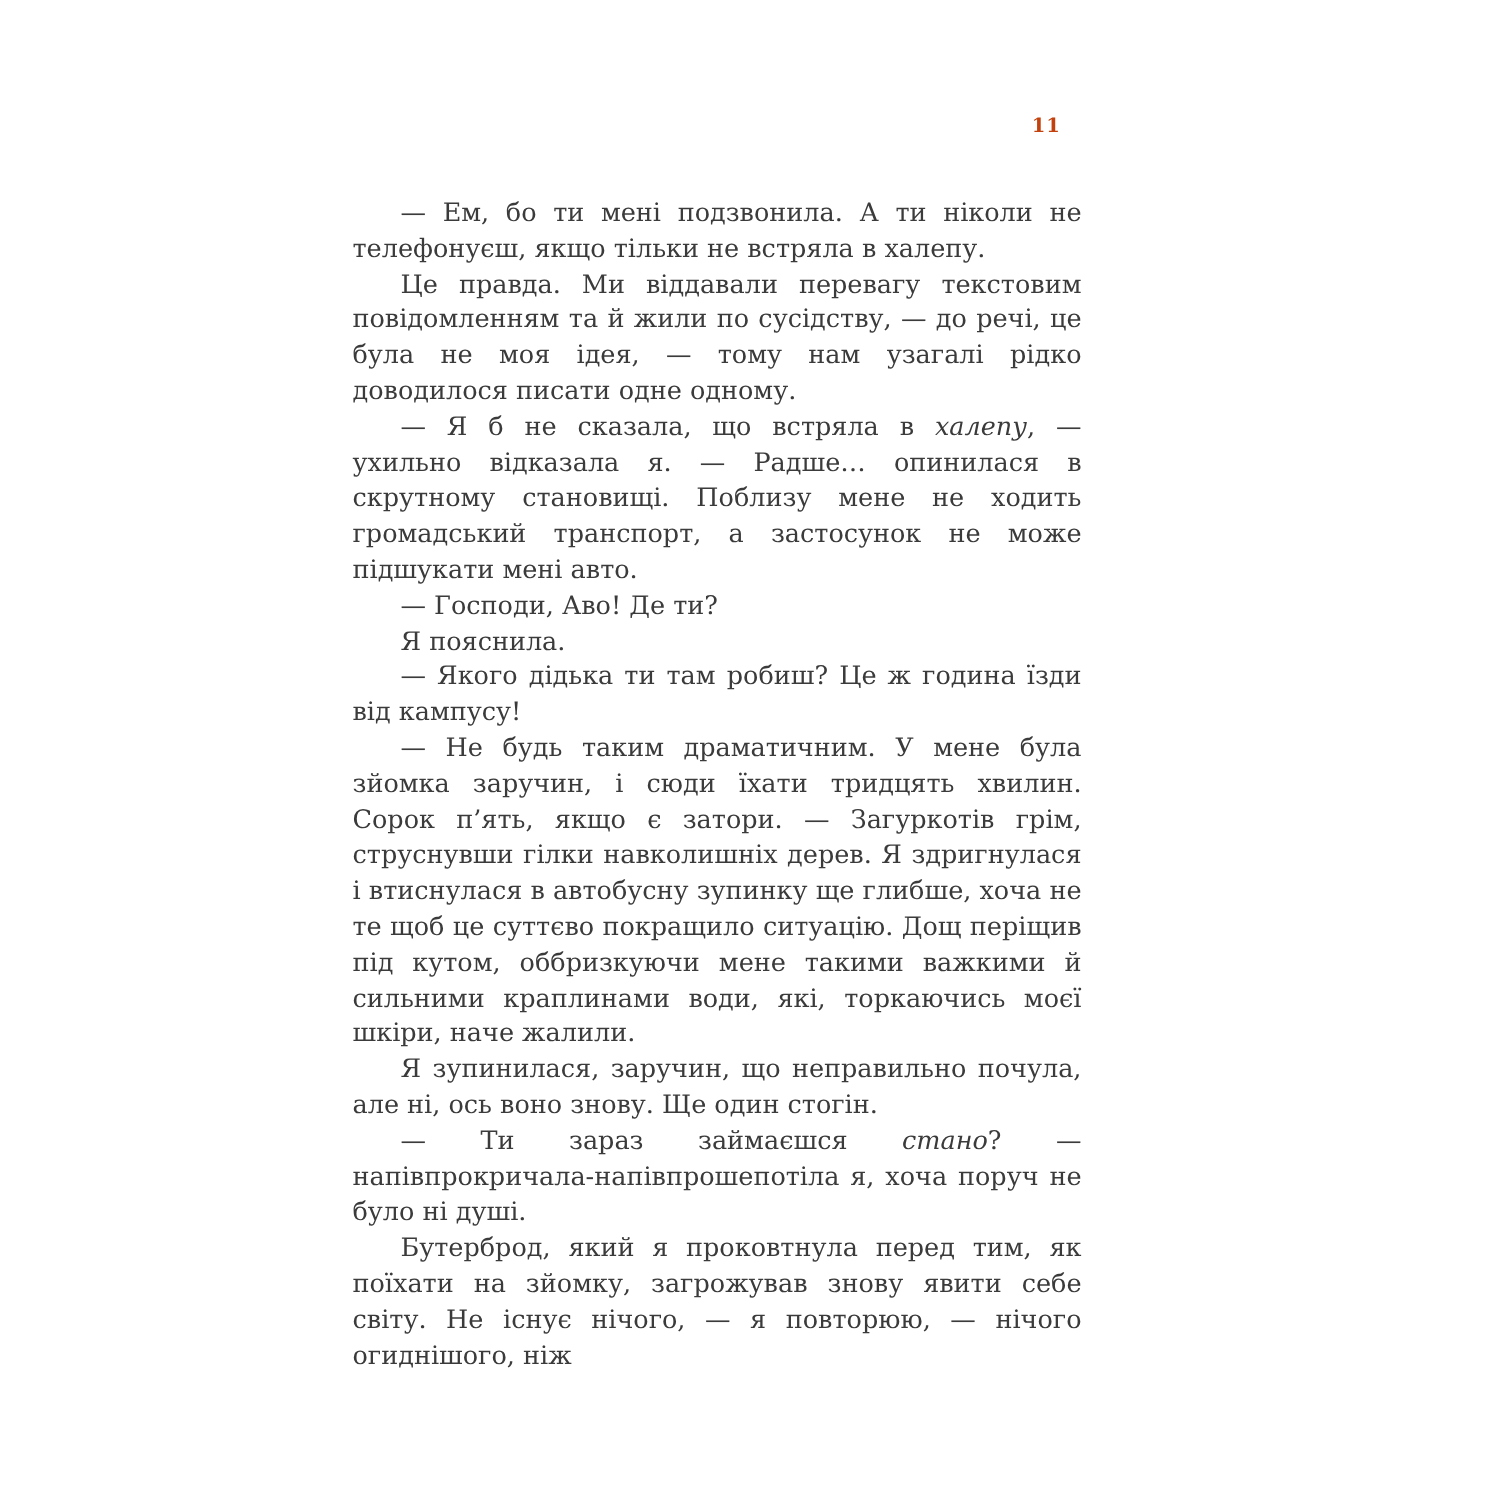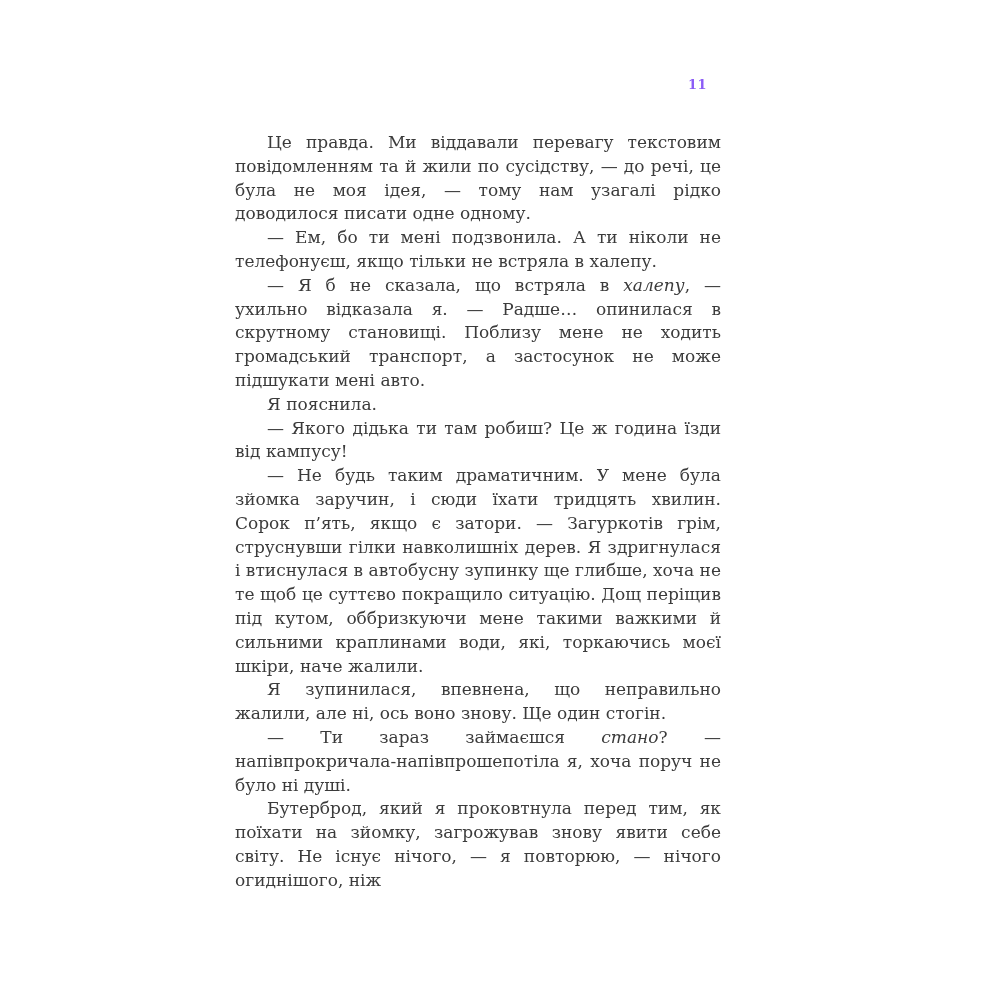--- a/index.html
+++ b/index.html
@@ -16,21 +16,21 @@
   }
   .page-number {
     position: absolute;
     top: 77px;
     left: 235px;
     width: 472px;
     text-align: right;
     font-family: "DejaVu Serif", serif;
     font-size: 13px;
     font-weight: 700;
-    color: #8b5cf6;
+    color: #c2410c;
     letter-spacing: 0.5px;
   }
   .text-block {
     position: absolute;
     left: 235px;
     top: 131px;
     width: 486px;
     font-family: "DejaVu Serif", serif;
     font-size: 17px;
     line-height: 23.8px;
@@ -48,23 +48,24 @@
     font-style: italic;
     margin-top: 20px;
   }
 </style>
 </head>
 <body>
 
 <div class="page">
   <div class="page-number">11</div>
   <div class="text-block">
+      <p class="para">— Ем, бо ти мені подзвонила. А ти ніколи не телефо­нуєш, якщо тільки не встряла в халепу.</p>
       <p class="para">Це правда. Ми віддавали перевагу текстовим пові­домленням та й жили по сусідству, — до речі, це була не моя ідея, — тому нам узагалі рідко доводилося пи­сати одне одному.</p>
-      <p class="para">— Ем, бо ти мені подзвонила. А ти ніколи не телефо­нуєш, якщо тільки не встряла в халепу.</p>
       <p class="para">— Я б не сказала, що встряла в <i>халепу</i>, — ухильно відказала я. — Радше… опинилася в скрутному стано­вищі. Поблизу мене не ходить громадський транспорт, а застосунок не може підшукати мені авто.</p>
+      <p class="para">— Господи, Аво! Де ти?</p>
       <p class="para">Я пояснила.</p>
       <p class="para">— Якого дідька ти там робиш? Це ж година їзди від кампусу!</p>
       <p class="para">— Не будь таким драматичним. У мене була зйомка заручин, і сюди їхати тридцять хвилин. Сорок п’ять, якщо є затори. — Загуркотів грім, струснувши гілки навколишніх дерев. Я здригнулася і втиснулася в авто­бусну зупинку ще глибше, хоча не те щоб це суттєво покращило ситуацію. Дощ періщив під кутом, оббриз­куючи мене такими важкими й сильними краплинами води, які, торкаючись моєї шкіри, наче жалили.</p>
-      <p class="para">Я зупинилася, впевнена, що неправильно жалили, але ні, ось воно знову. Ще один стогін.</p>
+      <p class="para">Я зупинилася, заручин, що неправильно почула, але ні, ось воно знову. Ще один стогін.</p>
       <p class="para">— Ти зараз займаєшся <i>стано</i>? — напівпрокричала-напівпрошепотіла я, хоча поруч не було ні душі.</p>
       <p class="para">Бутерброд, який я проковтнула перед тим, як поїха­ти на зйомку, загрожував знову явити себе світу. Не існує нічого, — я повторюю, — нічого огиднішого, ніж</p>
     </div>
 </div>
 
 </body></html>

